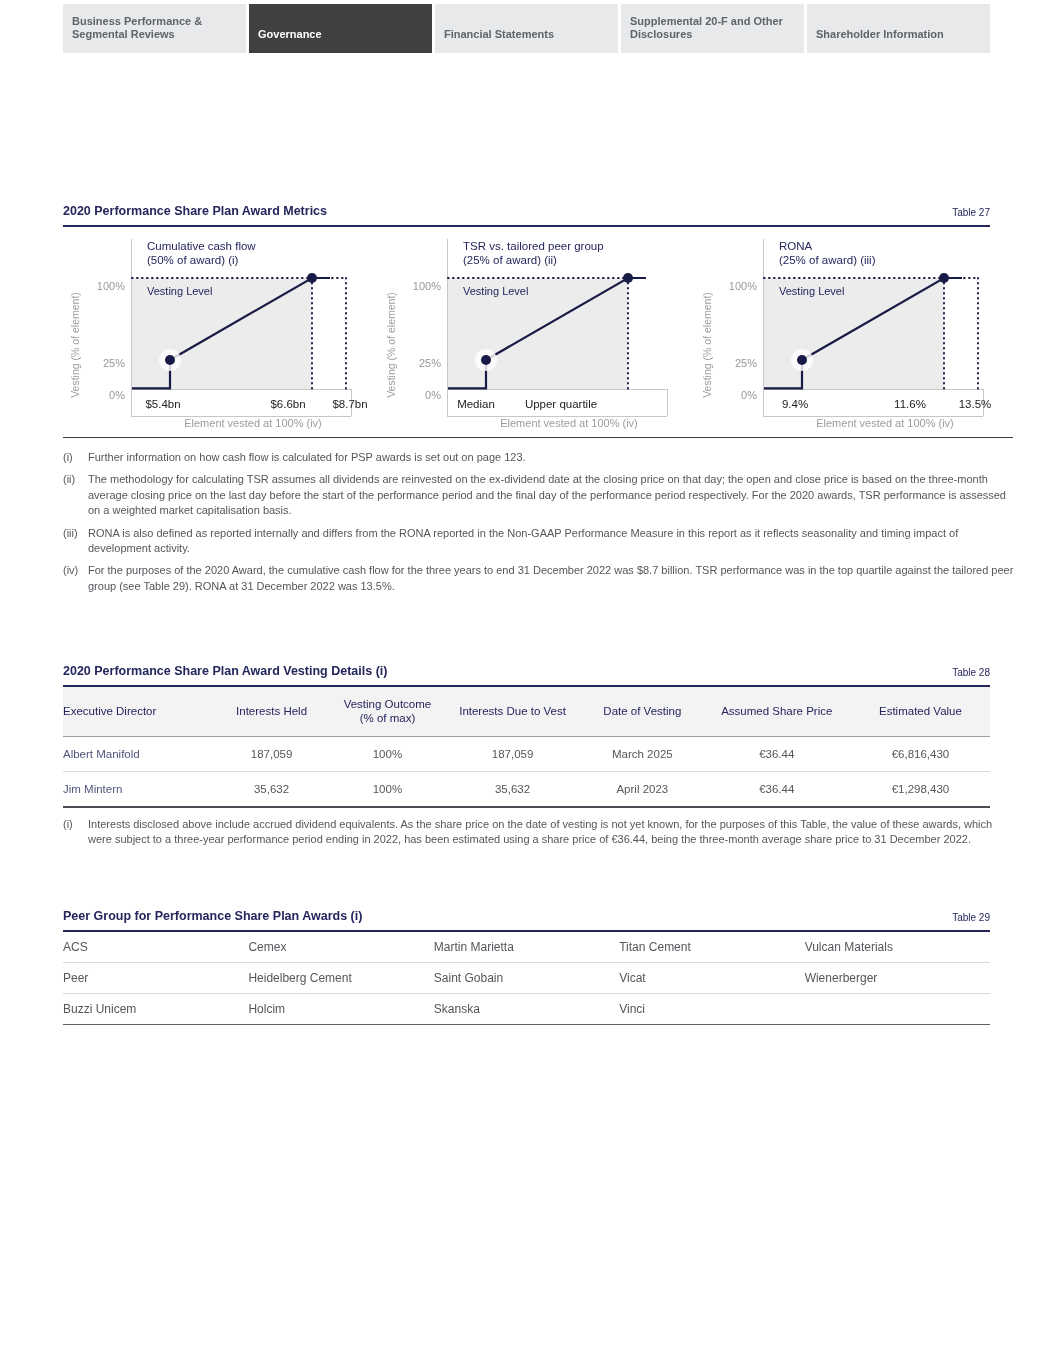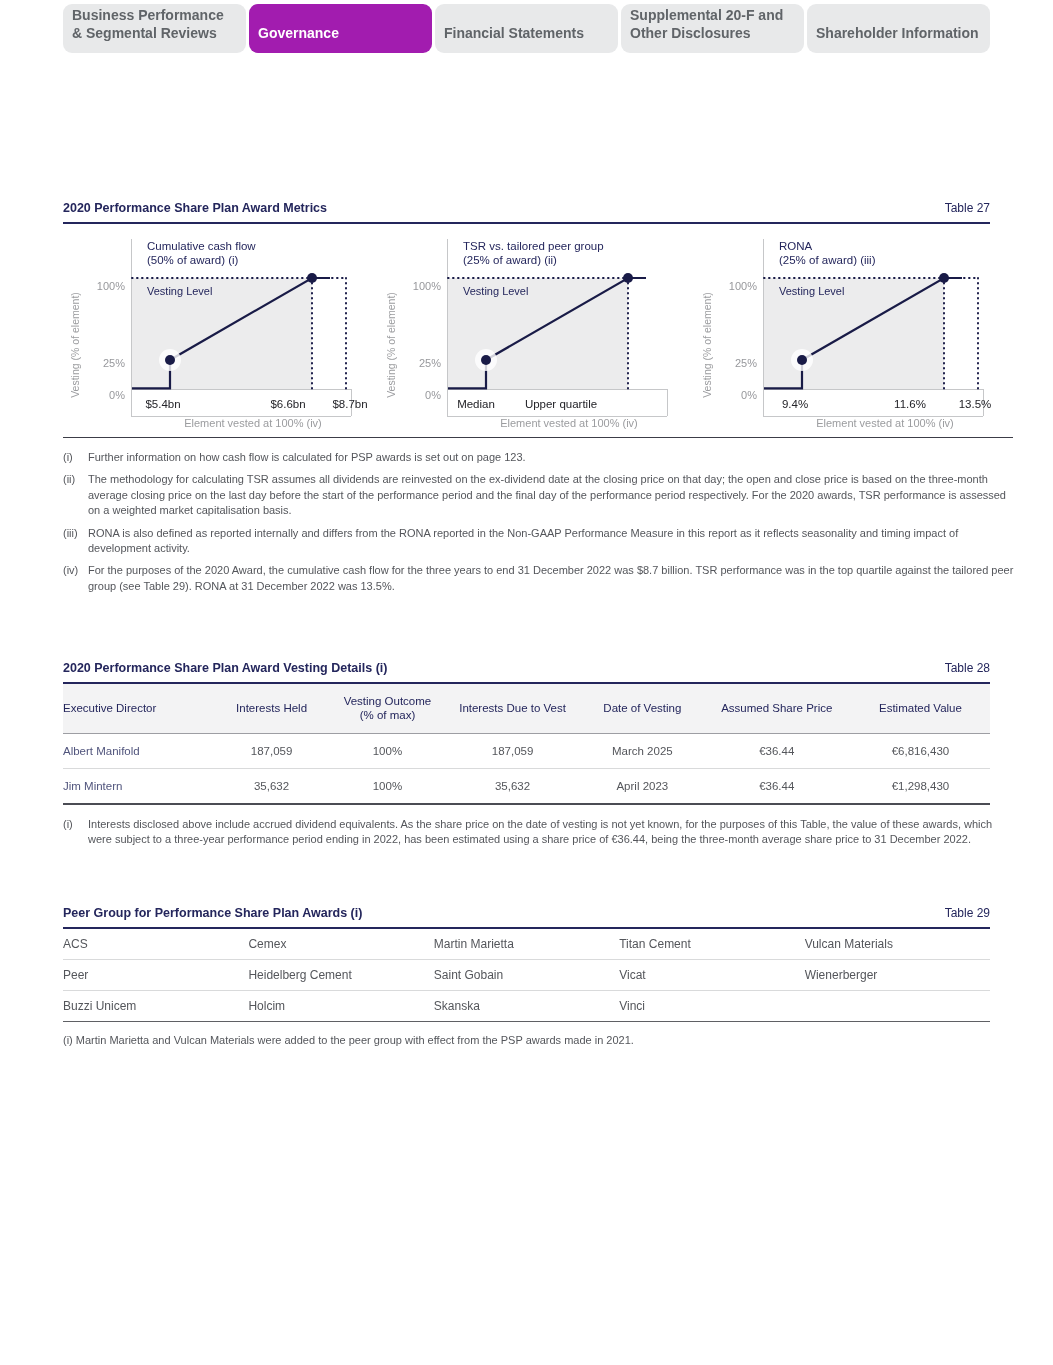--- a/index.html
+++ b/index.html
@@ -1,30 +1,30 @@
 <!DOCTYPE html>
 <html><head>
 <meta charset="utf-8">
 <style>
   html,body{margin:0;padding:0;background:#fff;}
   .page{position:relative;width:1053px;height:1365px;background:#ffffff;
         font-family:"Liberation Sans",sans-serif;overflow:hidden;}
 
   
   .tabs{position:absolute;left:63px;top:4px;width:927px;height:49px;display:flex;gap:3px;}
-  .tab{flex:1;background:#e8e9ea;color:#606468;font-size:14px;font-weight:bold;line-height:1.25;
-       display:flex;align-items:flex-end;padding:0 9px 11px 9px;box-sizing:border-box;cursor:pointer;border-radius:9px;}
-  .tab.active{background:#a21caf;color:#ffffff;}
+  .tab{flex:1;background:#e8e9ea;color:#606468;font-size:11px;font-weight:bold;line-height:1.25;
+       display:flex;align-items:flex-end;padding:0 9px 11px 9px;box-sizing:border-box;cursor:pointer;}
+  .tab.active{background:#404040;color:#ffffff;}
 
   
   .sec{position:absolute;left:63px;width:927px;}
   .sec-head{display:flex;justify-content:space-between;align-items:flex-end;
             border-bottom:2px solid #24265c;padding-bottom:7px;gap:16px;}
   .sec-head h2{margin:0;font-size:12.5px;font-weight:bold;color:#24265c;}
-  .sec-head .tlabel{font-size:12px;color:#24265c;}
+  .sec-head .tlabel{font-size:10px;color:#24265c;margin-top:6px;}
 
   
   .charts-row{position:absolute;left:63px;top:233px;width:948px;display:flex;}
   .chart{display:block;}
   .ax{stroke:#c6c7c9;stroke-width:1;}
   .shade{fill:#ececed;}
   .dot-line{stroke:#191b47;stroke-width:2;stroke-dasharray:0.6 4.4;stroke-linecap:round;fill:none;}
   .vline{fill:none;stroke:#191b47;stroke-width:2.2;}
   .halo{fill:#ffffff;opacity:0.8;}
   .vdot{fill:#191b47;}
@@ -256,16 +256,15 @@
         <span class="peer-cell">Wienerberger</span>
       </div>
       <div class="peer-row">
         <span class="peer-cell">Buzzi Unicem</span>
         <span class="peer-cell">Holcim</span>
         <span class="peer-cell">Skanska</span>
         <span class="peer-cell">Vinci</span>
         <span class="peer-cell"></span>
       </div>
     </div>
-    <div class="peer-fn">(i) Martin Marietta and Vulcan Materials were added to the peer group with effect from the PSP awards made in 2021.</div>
   </section>
 
 </div>
 
 </body></html>

